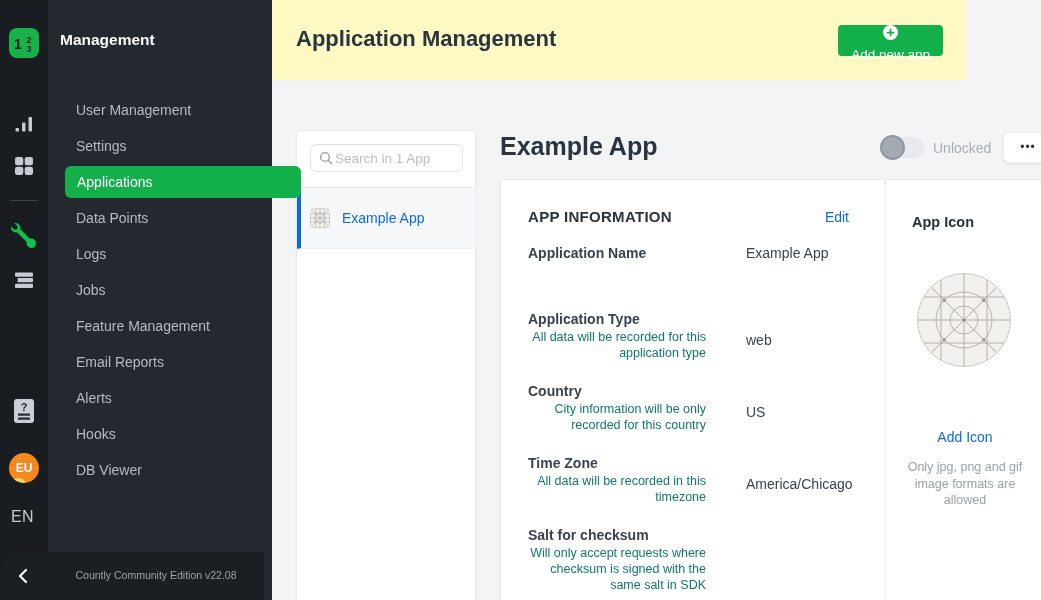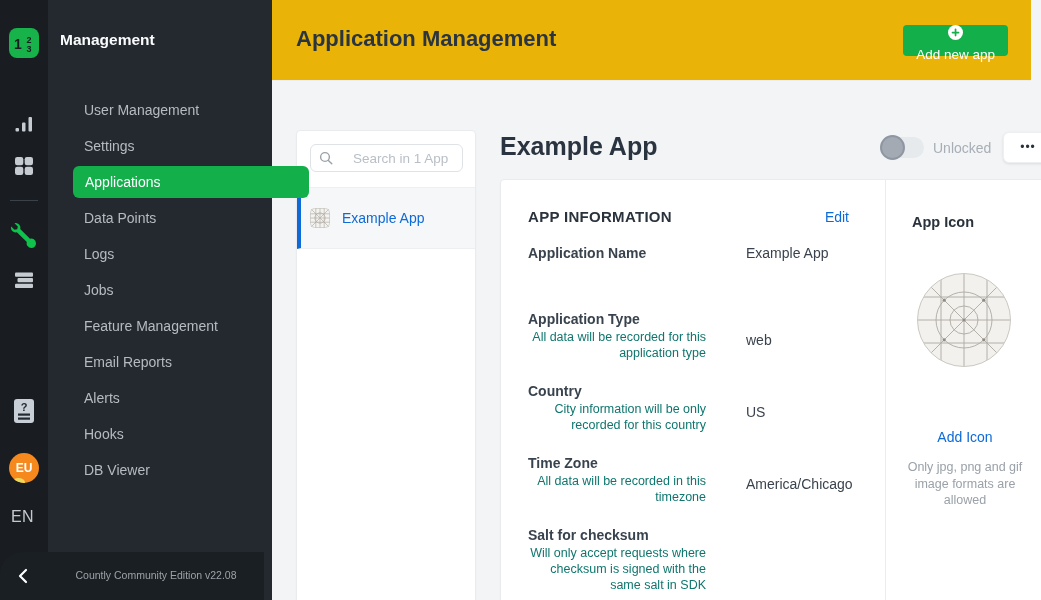--- a/index.html
+++ b/index.html
@@ -14,46 +14,46 @@
   .strip-icon { position:absolute; display:flex; align-items:center; justify-content:center; }
   .strip-divider { position:absolute; left:10px; top:200px; width:28px; height:1px; background:#3A4149; }
   .avatar { position:absolute; left:9px; top:453px; width:30px; height:30px; border-radius:50%;
             background:#F6891E; color:#fff; font-size:12px; font-weight:bold;
             display:flex; align-items:center; justify-content:center; overflow:hidden; }
   .avatar .sliver { position:absolute; bottom:-4px; left:3px; width:13px; height:9px; background:#EDD95B; border-radius:50%; }
   .lang { position:absolute; left:11px; top:508px; color:#C3C9CF; font-size:16px; letter-spacing:.3px; }
   
   .menupanel { position:absolute; left:48px; top:0; width:224px; height:600px; background:#242930; z-index:1; }
   .menu-title { position:absolute; left:12px; top:31px; color:#FAFBFC; font-size:15.5px; font-weight:600; }
-  .menu { position:absolute; left:12px; top:92px; width:260px; }
+  .menu { position:absolute; left:4px; top:92px; width:260px; }
   .menu-item { height:36px; display:flex; align-items:center; padding-left:24px;
                color:#B5BBC1; font-size:14px; cursor:pointer; }
   .menu-item.selected { background:#12AF4B; color:#fff; border-radius:6px;
                margin:2px 11px 2px 13px; height:32px; padding-left:12px; font-weight:500; }
   
   .side-footer { position:absolute; left:0; bottom:0; width:264px; height:48px; background:#1A1F24;
                  border-top-left-radius:22px; z-index:3; }
   .collapse-btn { position:absolute; left:14px; top:14px; width:20px; height:20px; cursor:pointer; }
   .version { position:absolute; left:48px; right:0; top:17px; text-align:center;
              color:#9CA2A8; font-size:10.5px; }
   
-  .header { position:absolute; left:272px; top:0; width:759px; height:81px; background:#eab308;
+  .header { position:absolute; left:272px; top:0; width:694px; height:81px; background:#fef9c3;
             border-bottom:1px solid #EBEDEF; z-index:1; }
   .page-title { position:absolute; left:24px; top:26px; font-size:22px; font-weight:600; color:#2A3540; }
   .add-btn { position:absolute; right:23px; top:25px; height:31px; padding:0 13px;
              background:#12AF4B; border:none; border-radius:4px; color:#fff; font-size:13.5px;
              font-family:inherit; display:flex; align-items:center; gap:7px; cursor:pointer;flex-direction:column; }
   
   .content { position:absolute; left:272px; top:81px; width:769px; height:519px; }
   .apps-card { position:absolute; left:24px; top:49px; width:180px; height:475px;
                background:#fff; border:1px solid #E9EBEE; border-radius:4px 4px 0 0;
                box-shadow:0 1px 2px rgba(0,0,0,.03); }
   .search-box { position:absolute; left:13px; top:13px; width:153px; height:28px;
                 border:1px solid #DFE3E6; border-radius:6px; display:flex; align-items:center;
-                padding:0 8px; gap:20px; background:#fff; }
+                padding:0 8px; gap:2px; background:#fff; }
   .search-box input { border:none; outline:none; width:100%; font-size:13.5px; color:#444;
                 font-family:inherit; background:transparent; }
   .search-box input::placeholder { color:#B9BFC6; }
   .app-list { position:absolute; left:0; top:56px; right:0; border-top:1px solid #EDEFF1; }
   .app-item { height:61px; display:flex; align-items:center; gap:11px; padding-left:12px;
               cursor:pointer; }
   .app-item.selected { background:#F6F7F8; border-left:4px solid #0D6AD8; padding-left:8px;
               border-bottom:1px solid #EDEFF1; }
   .app-item .name { color:#0D6AD8; font-size:14px; font-weight:500; }
   .detail-title { position:absolute; left:228px; top:51px; font-size:25px; font-weight:600; color:#2A3440; }

